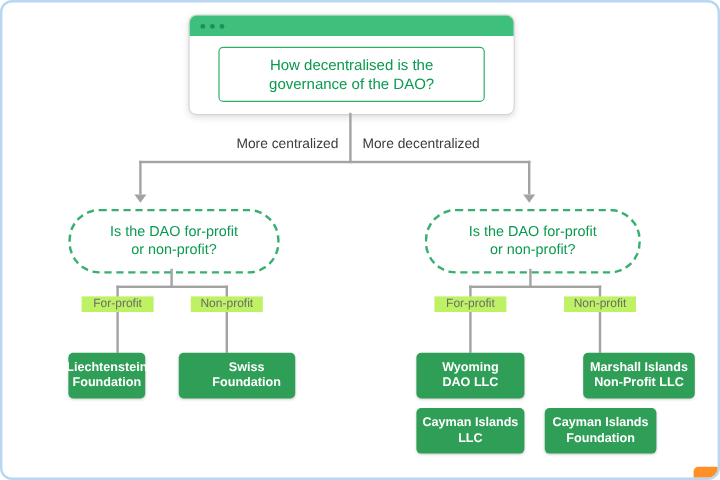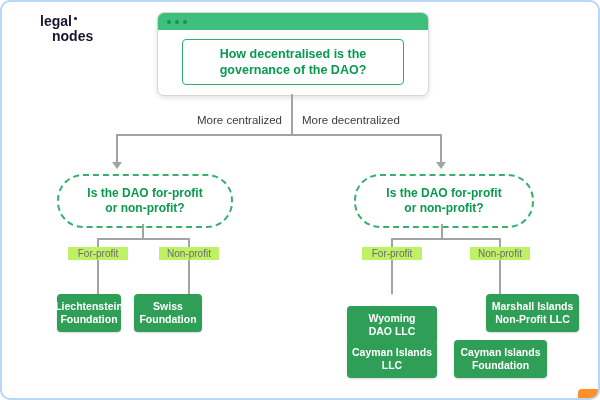--- a/index.html
+++ b/index.html
@@ -12,46 +12,42 @@
   .logo{position:absolute;left:38px;top:12px;color:#16162e;font-weight:bold;font-size:14px;line-height:15px;}
   .logo .l2{margin-left:12px;display:block;}
   .logo-dot{display:inline-block;width:3px;height:3px;border-radius:50%;background:#16162e;margin-left:2px;vertical-align:super;}
   
   .window{position:absolute;left:155px;top:10px;width:270px;height:82px;background:#fff;
     border:1px solid #d6d6d6;border-radius:7px;box-shadow:0 2px 5px rgba(0,0,0,.12);}
   .window-bar{height:17px;background:#3ec07c;border-radius:6px 6px 0 0;display:flex;align-items:center;padding-left:9px;gap:4px;}
   .window-dot{width:4px;height:4px;border-radius:50%;background:#1d8f57;}
   .question{position:absolute;left:24px;right:24px;top:26px;bottom:10px;border:1px solid #2fae66;border-radius:4px;
     display:flex;align-items:center;justify-content:center;text-align:center;
-    color:#089a4e;font-weight:bold;font-size:12.5px;line-height:16px;white-space:pre-line;}
+    color:#089a4e;font-weight:normal;font-size:12.5px;line-height:16px;white-space:pre-line;}
   
   .line{position:absolute;background:#a3a3a3;}
   .arrow{position:absolute;width:0;height:0;border-left:5px solid transparent;border-right:5px solid transparent;border-top:7px solid #a3a3a3;}
   .split-label{position:absolute;top:112px;font-size:11.5px;color:#3c3c3c;}
   
   .decision{position:absolute;top:172px;height:50px;border:2px dashed #35b06d;border-radius:26px;background:#fff;
     display:flex;align-items:center;justify-content:center;text-align:center;
-    color:#0a9a4e;font-weight:bold;font-size:12px;line-height:15px;white-space:pre-line;}
+    color:#0a9a4e;font-weight:normal;font-size:12px;line-height:15px;white-space:pre-line;}
   .sub-label{position:absolute;top:245px;width:60px;text-align:center;font-size:10px;color:#6b6b6b;background:#bef264;z-index:2;padding:1px 0;}
   
   .node{position:absolute;height:38px;background:#2f9e57;border-radius:4px;box-shadow:0 1px 2px rgba(0,0,0,.15);
     display:flex;align-items:center;justify-content:center;text-align:center;
     color:#fff;font-weight:bold;font-size:10.5px;line-height:13px;white-space:pre-line;}
   
   .watermark{position:absolute;right:-6px;bottom:-7px;width:26px;height:16px;background:#ff8a1e;border-radius:4px;opacity:.95;}
 </style>
 </head>
 <body>
 
 <div class="canvas">
 
-  <div class="logo">
-    <span>legal</span><span class="logo-dot"></span>
-    <span class="l2">nodes</span>
-  </div>
 
   <div class="window">
     <div class="window-bar">
       <span class="window-dot"></span>
       <span class="window-dot"></span>
       <span class="window-dot"></span>
     </div>
     <div class="question">How decentralised is the
 governance of the DAO?</div>
   </div>
@@ -80,24 +76,24 @@
 
   <div class="line" style="left:439px;top:222px;width:2px;height:16px;"></div>
   <div class="line" style="left:389px;top:236px;width:110px;height:2px;"></div>
   <div class="line" style="left:389px;top:236px;width:2px;height:56px;"></div>
   <div class="line" style="left:497px;top:236px;width:2px;height:56px;"></div>
   <div class="sub-label" style="left:360px;">For-profit</div>
   <div class="sub-label" style="left:468px;">Non-profit</div>
 
   <div class="node" style="left:55px;top:292px;width:64px;">Liechtenstein
 Foundation</div>
-  <div class="node" style="left:132px;top:292px;width:68px;">Swiss
+  <div class="node" style="left:147px;top:292px;width:81px;padding-left:16px;">Swiss
 Foundation</div>
 
-  <div class="node" style="left:345px;top:292px;width:90px;margin-top:12px;">Wyoming
+  <div class="node" style="left:345px;top:292px;width:90px;">Wyoming
 DAO LLC</div>
   <div class="node" style="left:452px;top:292px;width:93px;margin-left:32px;">Marshall Islands
 Non-Profit LLC</div>
   <div class="node" style="left:345px;top:338px;width:90px;">Cayman Islands
 LLC</div>
   <div class="node" style="left:452px;top:338px;width:93px;">Cayman Islands
 Foundation</div>
 
   <div class="watermark"></div>
 

